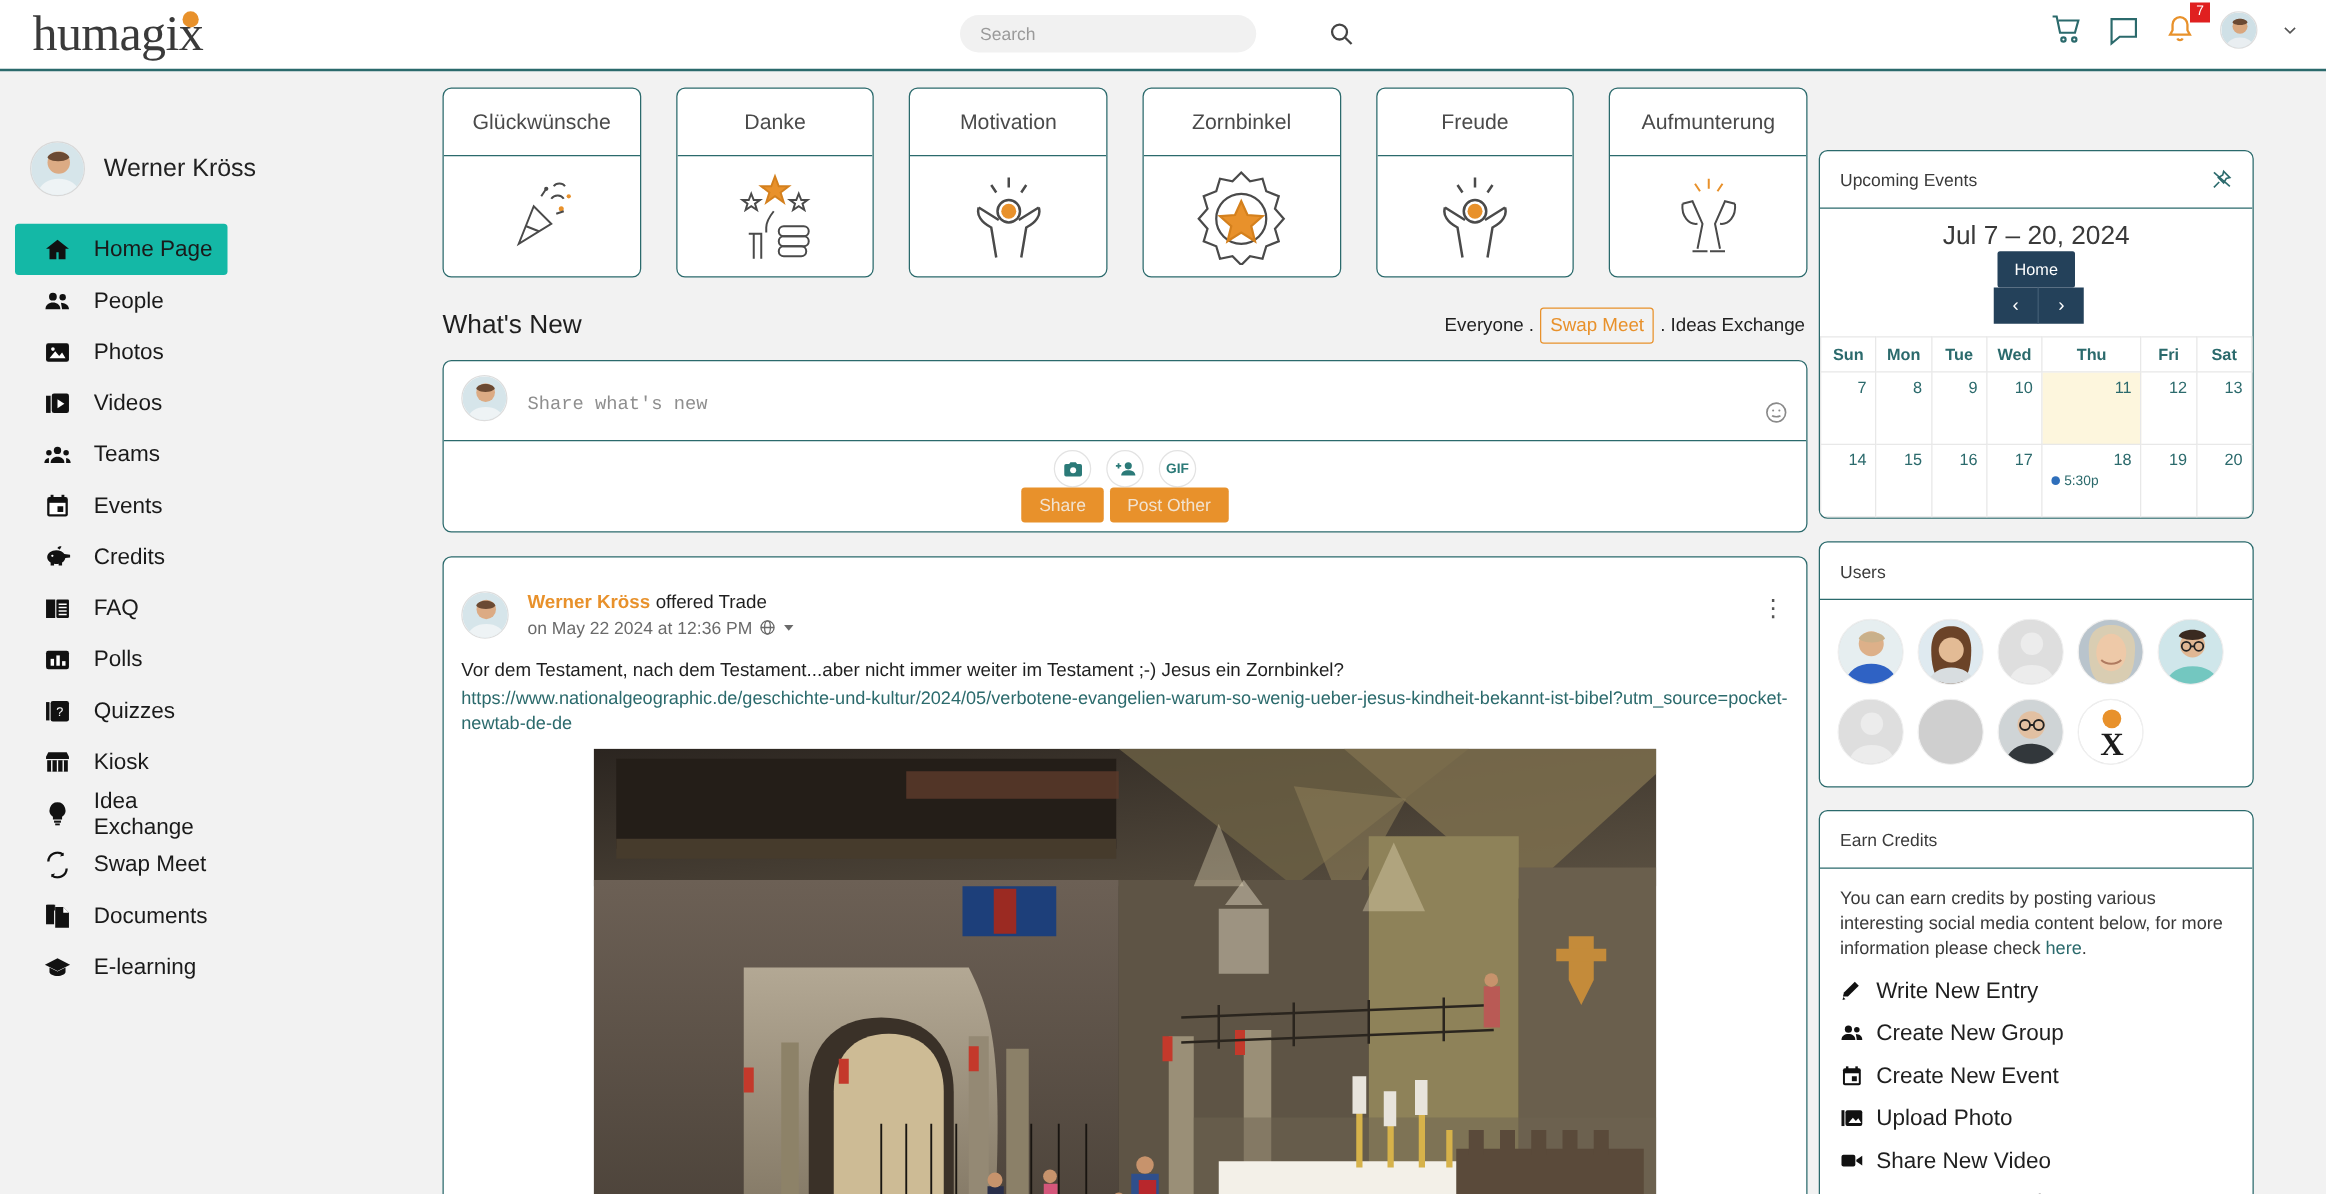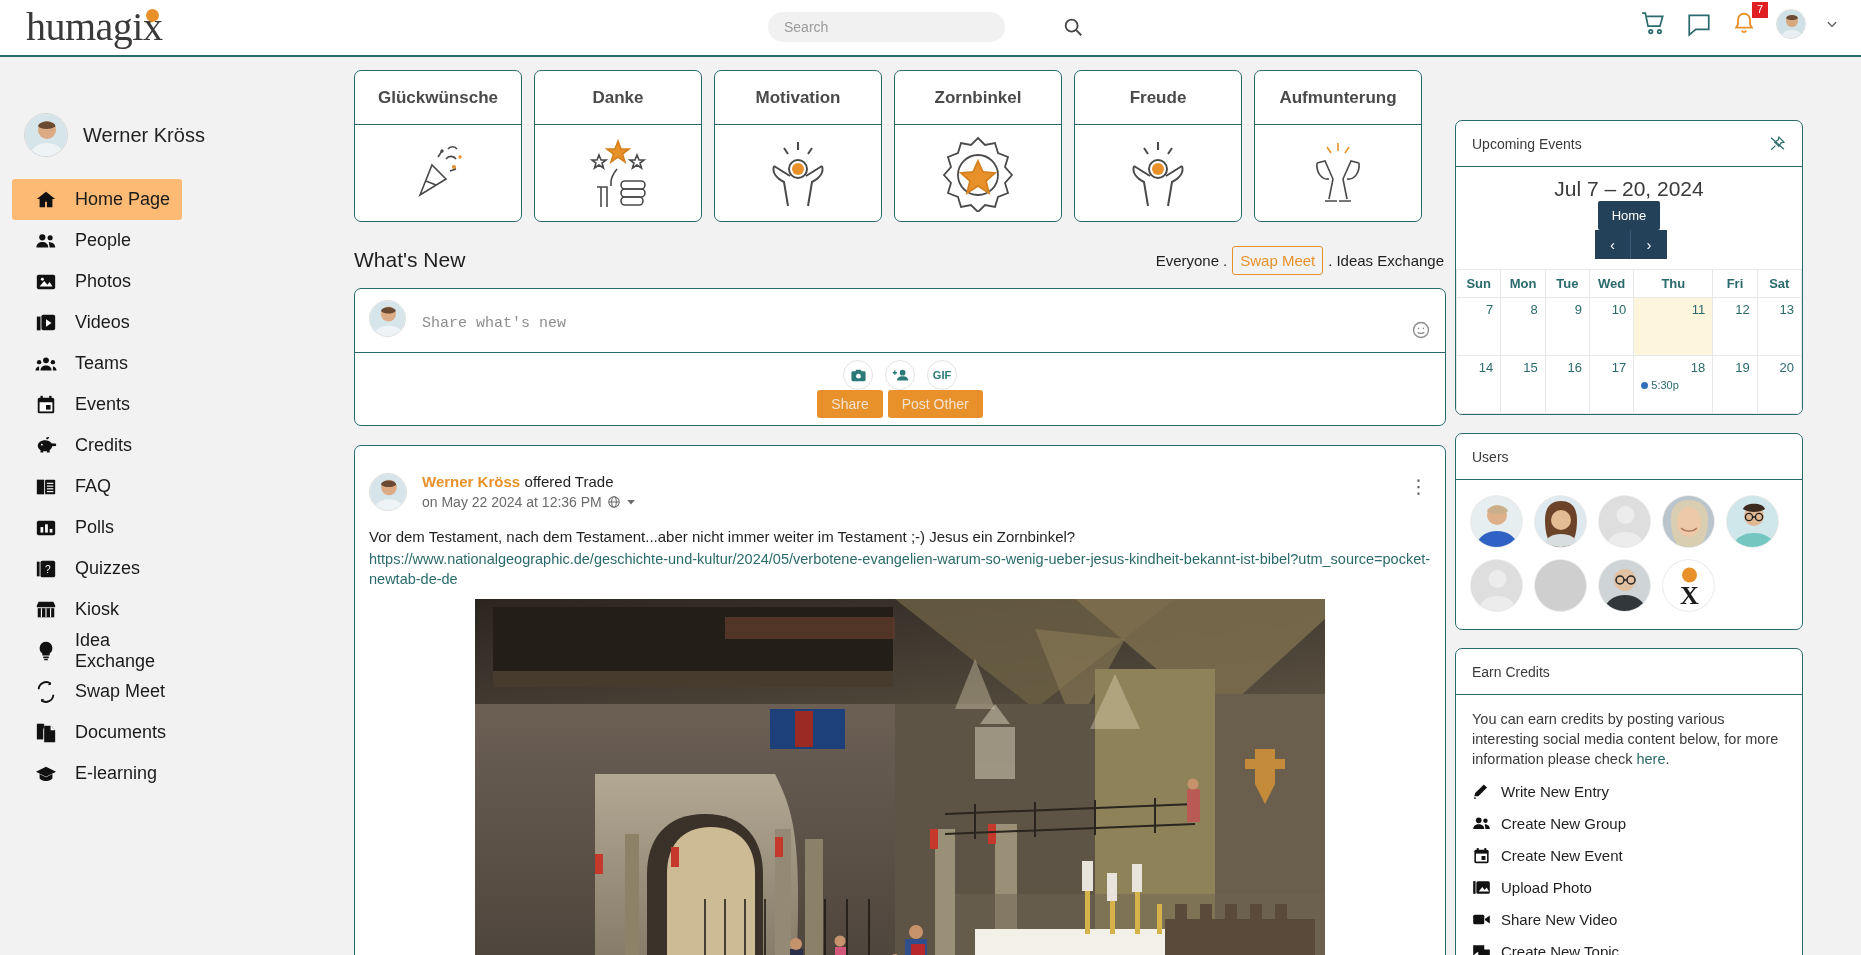--- a/index.html
+++ b/index.html
@@ -86,28 +86,28 @@
     display: flex; align-items: center;
     height: 41px; padding-left: 22px;
     font-size: 18px; color: #1a1a1a; cursor: pointer;
     margin: 0 58px 0 12px;
     border-radius: 3px;
   }
   .nav-item .ic {
     width: 24px; height: 24px; margin-right: 17px;
     flex: 0 0 auto; display: flex; align-items: center; justify-content: center;
   }
-  .nav-item.active { background: #fdba74; color: #1a1a1a; }
+  .nav-item.active { background: #14b8a6; color: #1a1a1a; }
 
   
   .main {
     position: absolute; left: 354px; top: 70px;
     width: 1092px;
   }
-  .cards-row { display: flex; gap: 12px; font-weight: bold; }
+  .cards-row { display: flex; gap: 28px; }
   .rec-card {
     width: 168px; height: 152px;
     background: #fff;
     border: 1px solid #2b6a6c;
     border-radius: 7px;
     overflow: hidden; cursor: pointer;
     display: flex; flex-direction: column;
   }
   .rec-card .title {
     height: 54px; display: flex; align-items: center; justify-content: center;
@@ -266,21 +266,21 @@
     width: 53px; height: 53px; border-radius: 50%;
     overflow: hidden; cursor: pointer; background: #dcdcdc;
     border: 1px solid #efefef;
   }
 
   .credits-body { padding: 14px 16px 14px 16px; }
   .credits-text { font-size: 14.5px; color: #3a3a3a; line-height: 20px; }
   .credits-text a { color: #2b6a6c; text-decoration: none; }
   .credit-item {
     display: flex; align-items: center; gap: 10px;
-    margin-top: 13px; font-size: 15px; color: #1f1f1f; cursor: pointer;
+    margin-top: 13px; font-size: 18px; color: #1f1f1f; cursor: pointer;
   }
   .credit-item .ic { width: 19px; height: 19px; flex: 0 0 auto;
     display: flex; align-items: center; justify-content: center; }
 
   svg { display: block; }
 </style>
 </head>
 <body>
 
 <div class="header">

